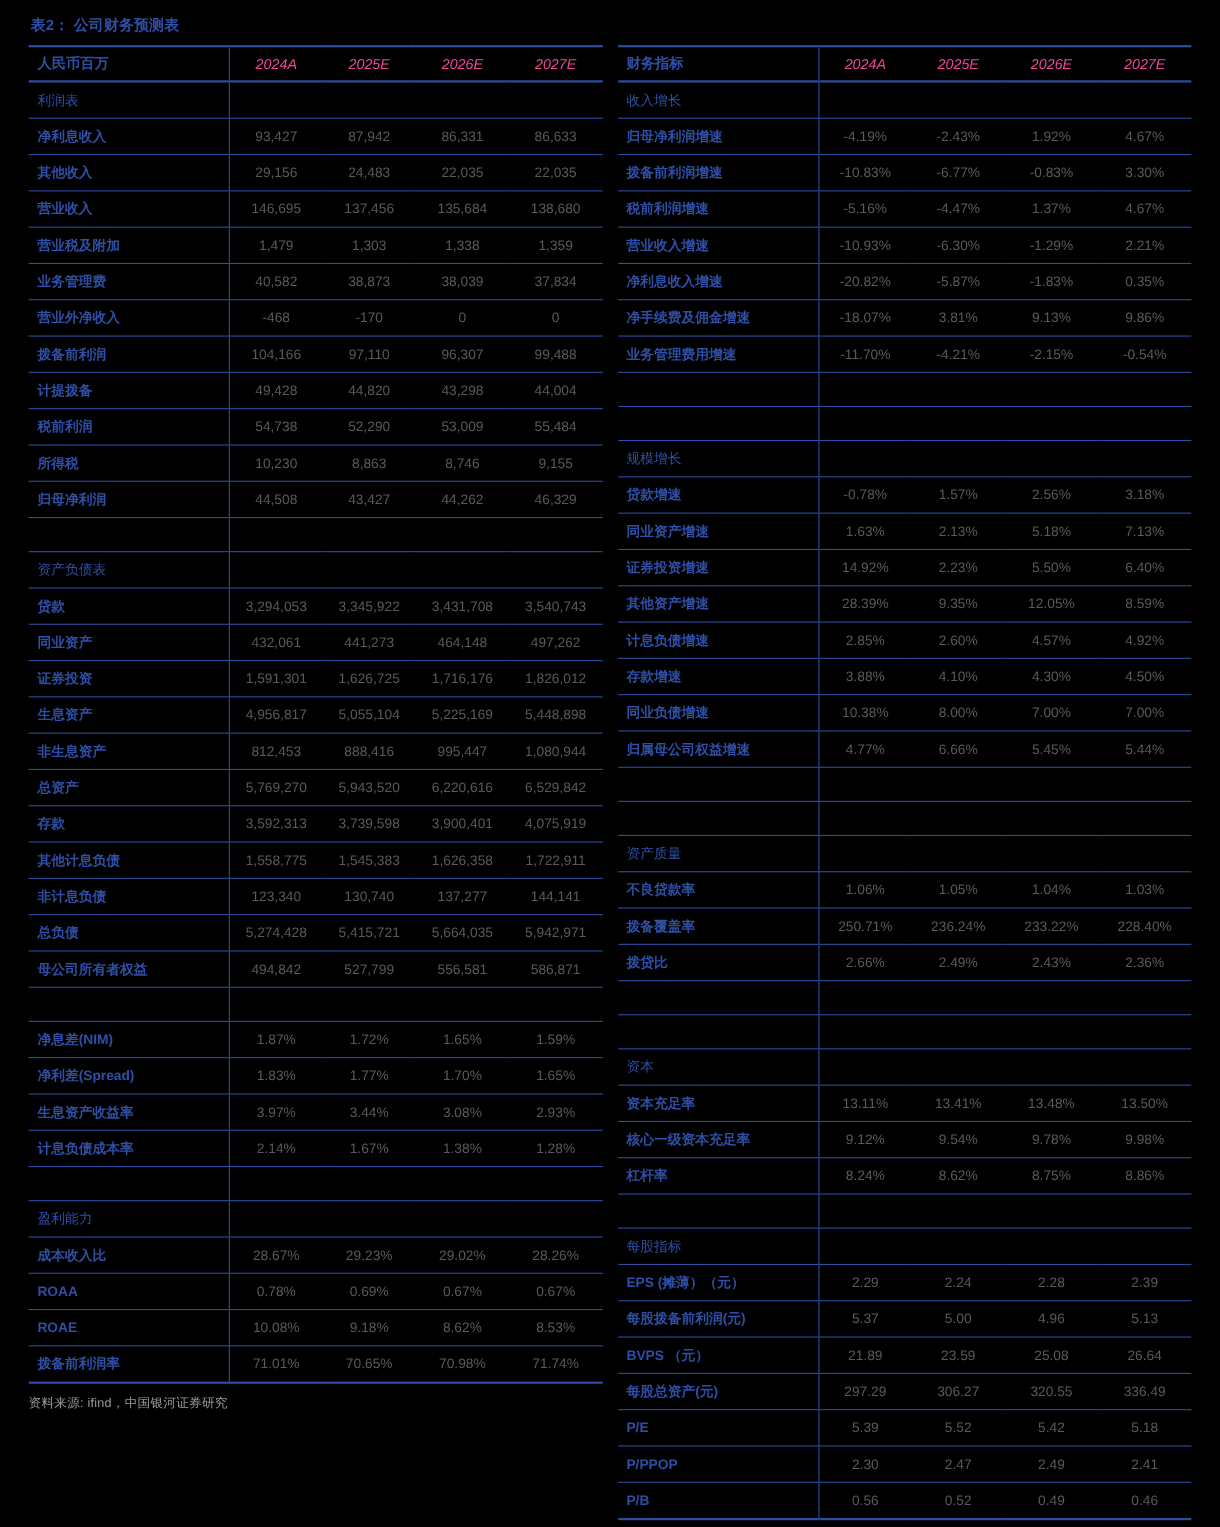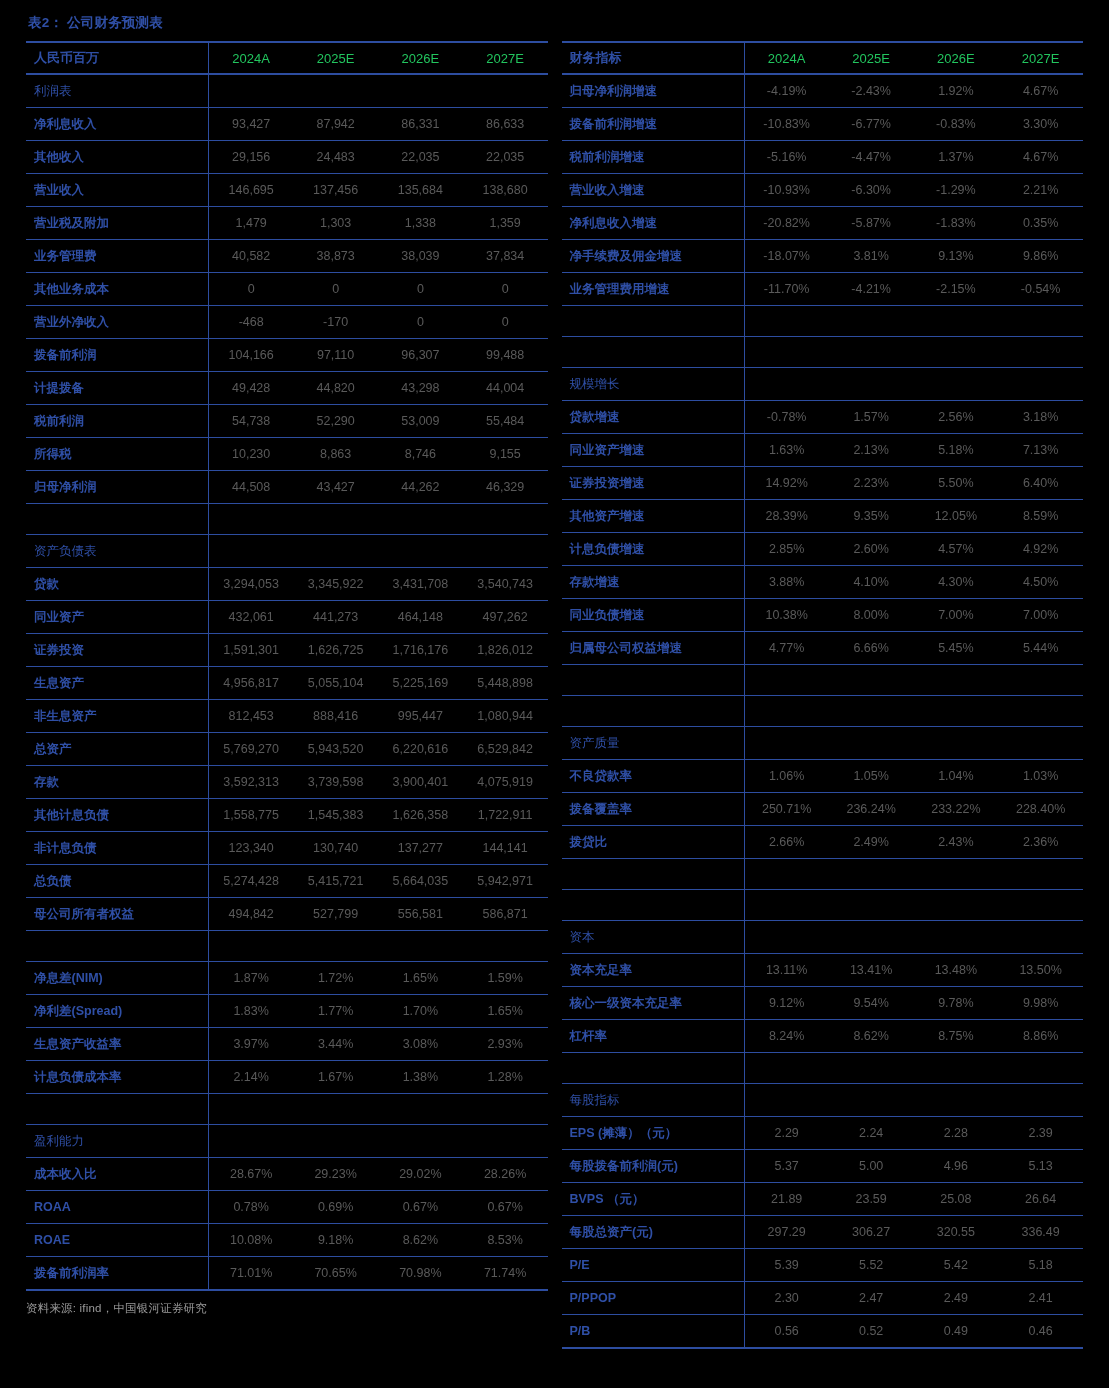--- a/index.html
+++ b/index.html
@@ -66,21 +66,21 @@
     text-align: left;
     border-right: 1px solid #2d4da0;
     font-weight: bold;
     color: #2f4fa6;
   }
   th.num, td.num {
     text-align: center;
     color: #5a5a5a;
     font-weight: normal;
   }
-  thead th.num { color: #22c55e; }
+  thead th.num { color: #ec4899; font-style: italic; }
 
   tr.section td.lbl { font-weight: normal; }
   tr.spacer td { height: 30px; }
   tr.spacer td.lbl { border-right: 1px solid #2d4da0; }
 
   tr.lastrow td { border-bottom: 2px solid #2d4da0; }
 
   .source {
     margin-top: 10px;
     font-size: 11.5px;
@@ -150,27 +150,20 @@
               <td class="num">1,359</td>
             </tr>
             <tr class="">
               <td class="lbl">业务管理费</td>
               <td class="num">40,582</td>
               <td class="num">38,873</td>
               <td class="num">38,039</td>
               <td class="num">37,834</td>
             </tr>
             <tr class="">
-              <td class="lbl">其他业务成本</td>
-              <td class="num">0</td>
-              <td class="num">0</td>
-              <td class="num">0</td>
-              <td class="num">0</td>
-            </tr>
-            <tr class="">
               <td class="lbl">营业外净收入</td>
               <td class="num">-468</td>
               <td class="num">-170</td>
               <td class="num">0</td>
               <td class="num">0</td>
             </tr>
             <tr class="">
               <td class="lbl">拨备前利润</td>
               <td class="num">104,166</td>
               <td class="num">97,110</td>
@@ -390,20 +383,27 @@
         <thead>
           <tr>
             <th class="lbl">财务指标</th>
             <th class="num">2024A</th>
             <th class="num">2025E</th>
             <th class="num">2026E</th>
             <th class="num">2027E</th>
           </tr>
         </thead>
         <tbody id="right-body">
+            <tr class="section">
+              <td class="lbl">收入增长</td>
+              <td class="num"></td>
+              <td class="num"></td>
+              <td class="num"></td>
+              <td class="num"></td>
+            </tr>
             <tr class="">
               <td class="lbl">归母净利润增速</td>
               <td class="num">-4.19%</td>
               <td class="num">-2.43%</td>
               <td class="num">1.92%</td>
               <td class="num">4.67%</td>
             </tr>
             <tr class="">
               <td class="lbl">拨备前利润增速</td>
               <td class="num">-10.83%</td>

